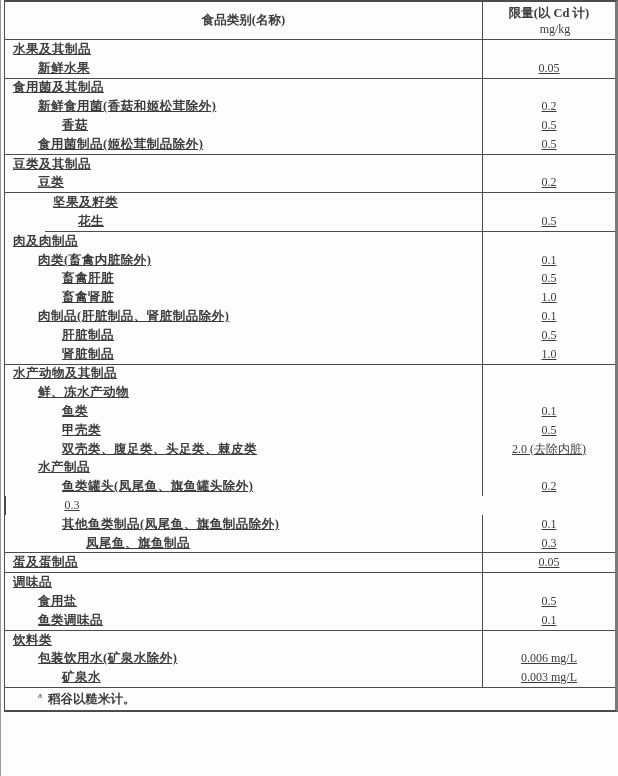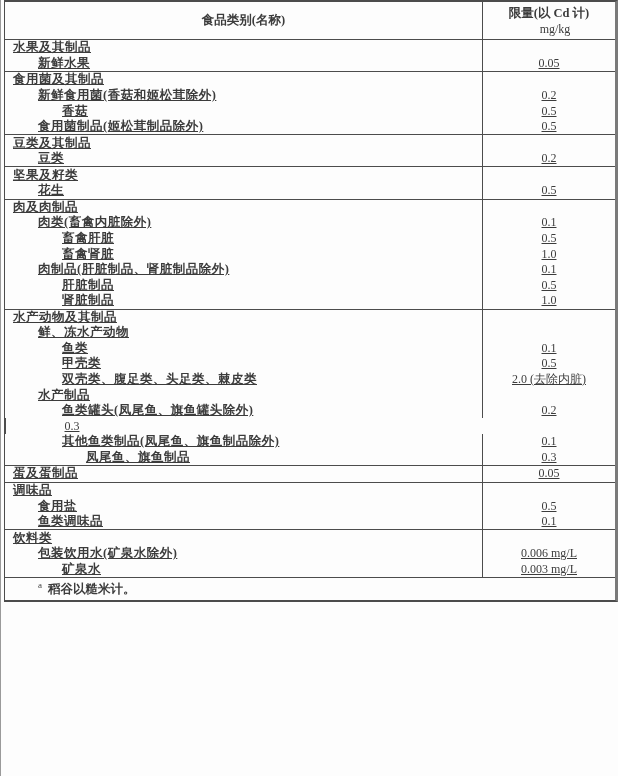--- a/index.html
+++ b/index.html
@@ -18,21 +18,21 @@
     position:relative;
     width:618px;height:776px;
     box-sizing:border-box;
     background:var(--bg);
     border-left:1px solid #9a9a9a;
     overflow:hidden;
   }
   .limits-table{
     position:absolute;
     left:3px;top:0;
-    width:614px;height:602px;
+    width:614px;height:712px;
     box-sizing:border-box;
     border:1px solid var(--bc);
     border-top-width:2px;
     border-right:3px solid var(--bc-shadow);
     border-bottom-width:2px;
     display:flex;flex-direction:column;
     background:var(--bg);
   }
   
   .thead{
@@ -161,21 +161,21 @@
           </div>
           <div class="row">
             <div class="c1">
               <span class="lab ind1">豆类</span>
             </div>
             <div class="c2">
               <span class="val">0.2</span>
             </div>
           </div>
         </div>
-        <div class="group" style="flex-grow: 2;">
+        <div class="group" style="flex-grow: 2; margin-left: 40px;">
           <div class="row">
             <div class="c1">
               <span class="lab ind0">坚果及籽类</span>
             </div>
             <div class="c2">
               <span class="val"></span>
             </div>
           </div>
           <div class="row">
             <div class="c1">

